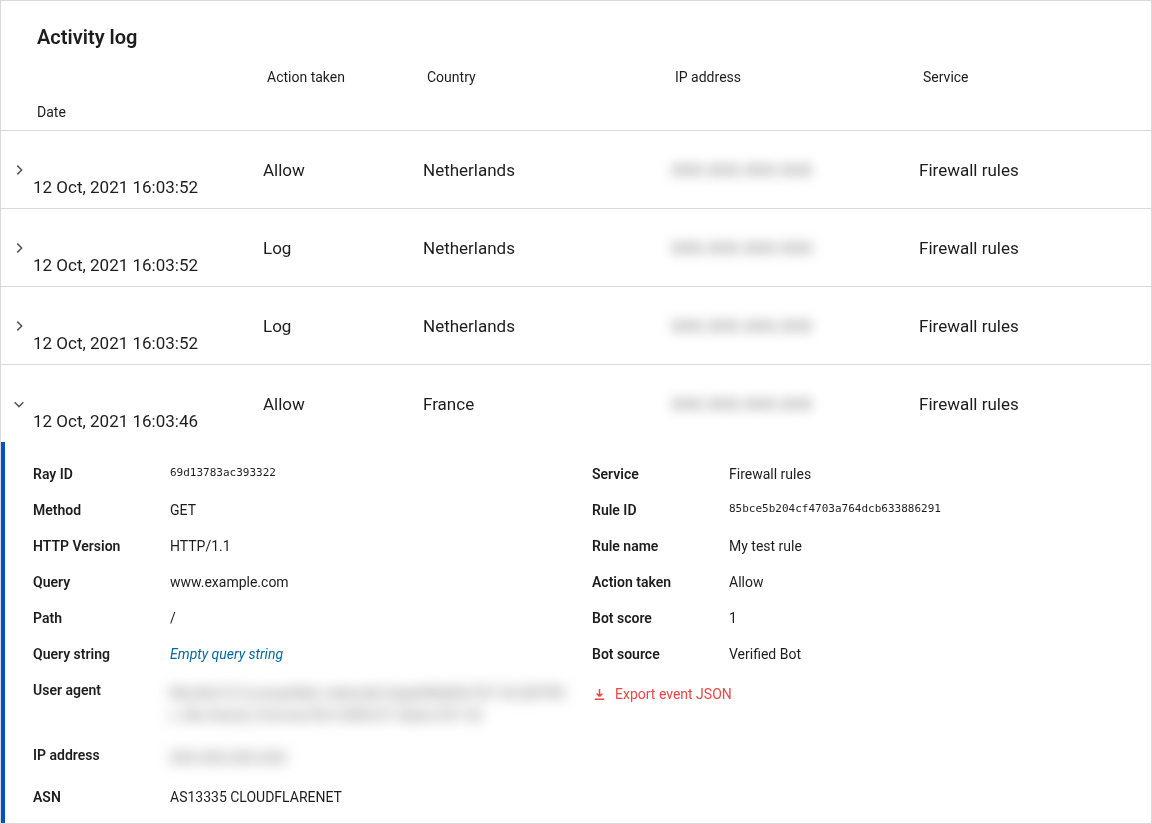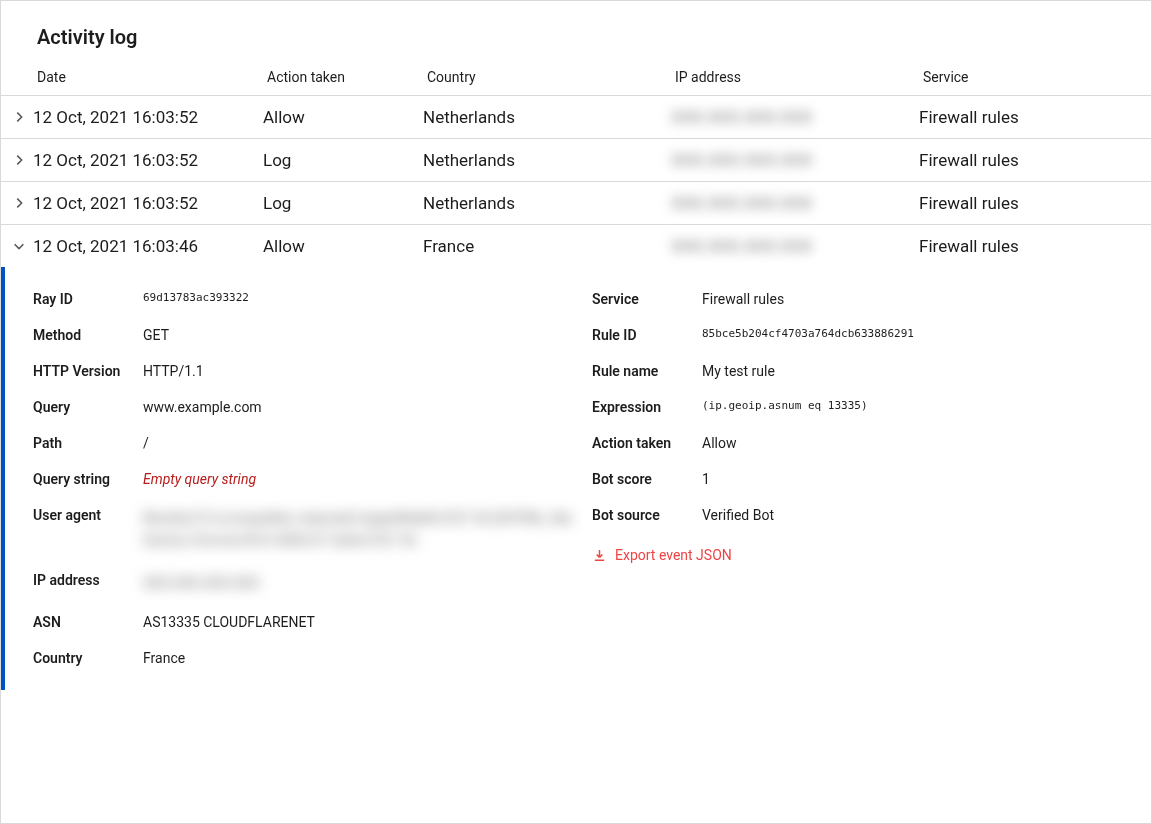--- a/index.html
+++ b/index.html
@@ -46,21 +46,21 @@
       font-family: inherit;
     }
     .btn svg { width: 16px; height: 16px; }
     .table-header {
       display: flex;
       padding: 0 0 10px 36px;
       border-bottom: 1px solid #d9d9d9;
       color: #1d1d1d;
       font-size: 14px;
     }
-    .col-date { width: 230px; }
+    .col-date { width: 230px; margin-top: 35px; }
     .col-action { width: 160px; }
     .col-country { width: 248px; }
     .col-ip { width: 248px; }
     .col-service { flex: 1; }
     .row {
       display: flex;
       align-items: center;
       padding: 11px 0 11px 4px;
       border-bottom: 1px solid #d9d9d9;
       font-size: 17px;
@@ -86,39 +86,40 @@
       display: flex;
     }
     .detail-col {
       width: 50%;
     }
     .detail-row {
       display: flex;
       align-items: flex-start;
       margin-bottom: 20px;
       font-size: 14px;
+      gap: 27px;
     }
     .detail-label {
       width: 110px;
       font-weight: 600;
       color: #1d1d1d;
       flex-shrink: 0;
     }
     .detail-value {
       color: #1d1d1d;
       padding-right: 20px;
       word-break: break-all;
     }
     .mono {
       font-family: Menlo, Consolas, monospace;
       font-size: 11px;
     }
     .italic {
       font-style: italic;
-      color: #b91c1c;
+      color: #0369a1;
     }
     .blur-block {
       filter: blur(7px);
       color: #666;
       line-height: 1.6;
       user-select: none;
     }
     .export-json {
       display: inline-flex;
       align-items: center;
@@ -249,24 +250,20 @@
         <div class="detail-label">Service</div>
         <div class="detail-value">Firewall rules</div>
       </div>
       <div class="detail-row">
         <div class="detail-label">Rule ID</div>
         <div class="detail-value mono" style="max-width:300px;">85bce5b204cf4703a764dcb633886291</div>
       </div>
       <div class="detail-row">
         <div class="detail-label">Rule name</div>
         <div class="detail-value">My test rule</div>
-      </div>
-      <div class="detail-row">
-        <div class="detail-label">Expression</div>
-        <div class="detail-value mono">(ip.geoip.asnum eq 13335)</div>
       </div>
       <div class="detail-row">
         <div class="detail-label">Action taken</div>
         <div class="detail-value">Allow</div>
       </div>
       <div class="detail-row">
         <div class="detail-label">Bot score</div>
         <div class="detail-value">1</div>
       </div>
       <div class="detail-row">

